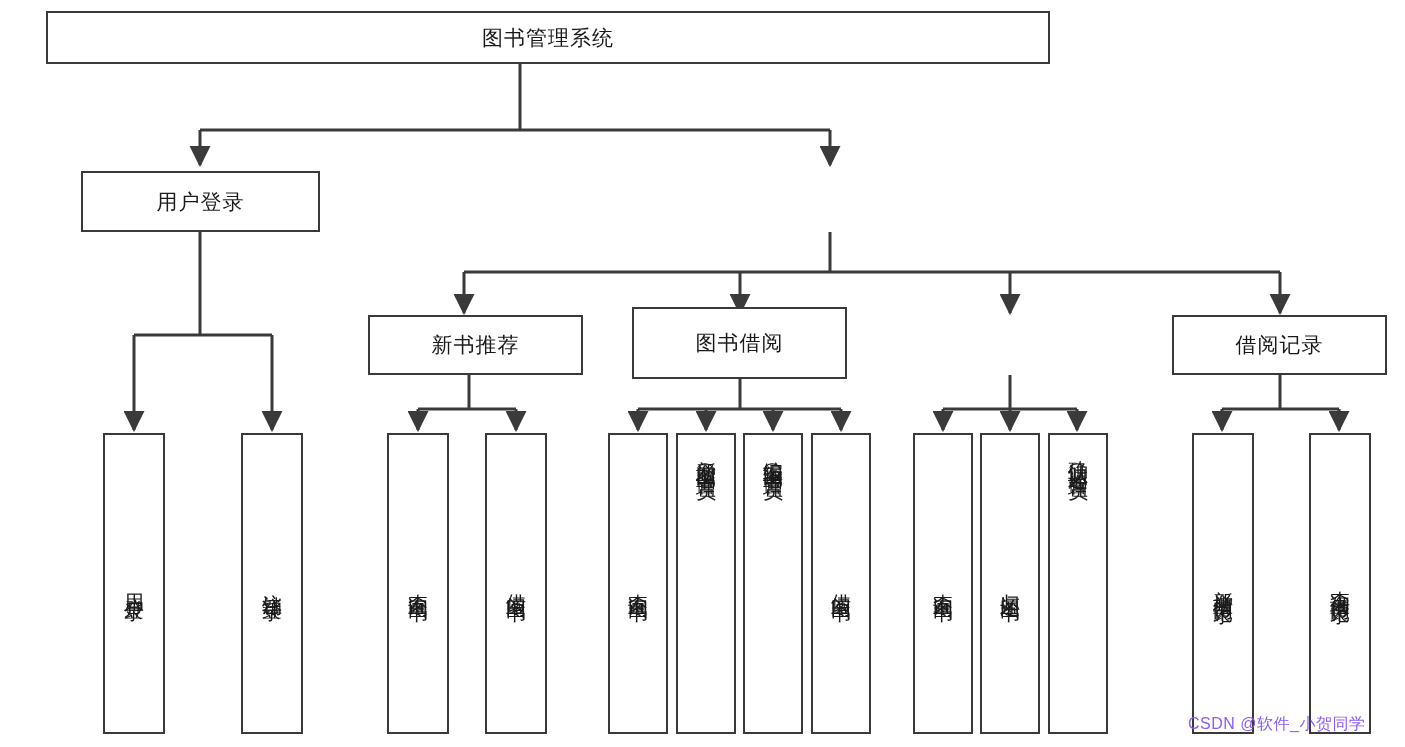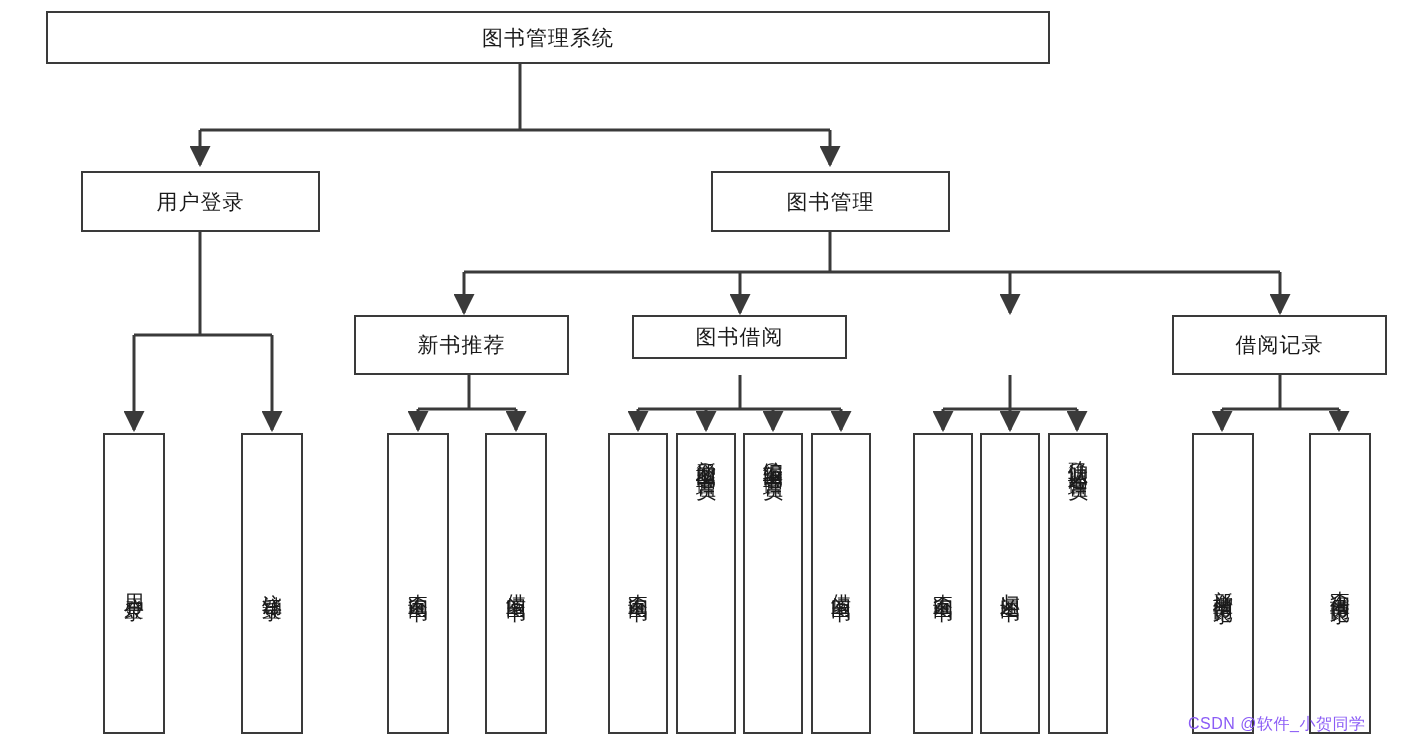--- a/index.html
+++ b/index.html
@@ -124,28 +124,25 @@
     </g>
   </svg>
 
   <div class="node node-h" style="left:18px; top:11px; width:1004px; height:53px;margin-left:28px;">
     <span>图书管理系统</span>
   </div>
 
   <div class="node node-h" style="left:81px; top:171px; width:239px; height:61px;">
     <span>用户登录</span>
   </div>
-  <div class="node node-h" style="left:711px; top:171px; width:239px; height:61px;">
-    <span>图书管理</span>
-  </div>
 
-  <div class="node node-h" style="left:354px; top:315px; width:215px; height:60px;">
+  <div class="node node-h" style="left:368px; top:315px; width:215px; height:60px;">
     <span>新书推荐</span>
   </div>
-  <div class="node node-h" style="left:632px; top:315px; width:215px; height:44px;">
+  <div class="node node-h" style="left:632px; top:307px; width:215px; height:72px;">
     <span>图书借阅</span>
   </div>
   <div class="node node-h" style="left:1172px; top:315px; width:215px; height:60px;">
     <span>借阅记录</span>
   </div>
 
   <div class="node node-v center-v" style="left:103px; top:433px; width:62px; height:301px;">
     <span>用户登录</span>
   </div>
   <div class="node node-v center-v" style="left:241px; top:433px; width:62px; height:301px;">

